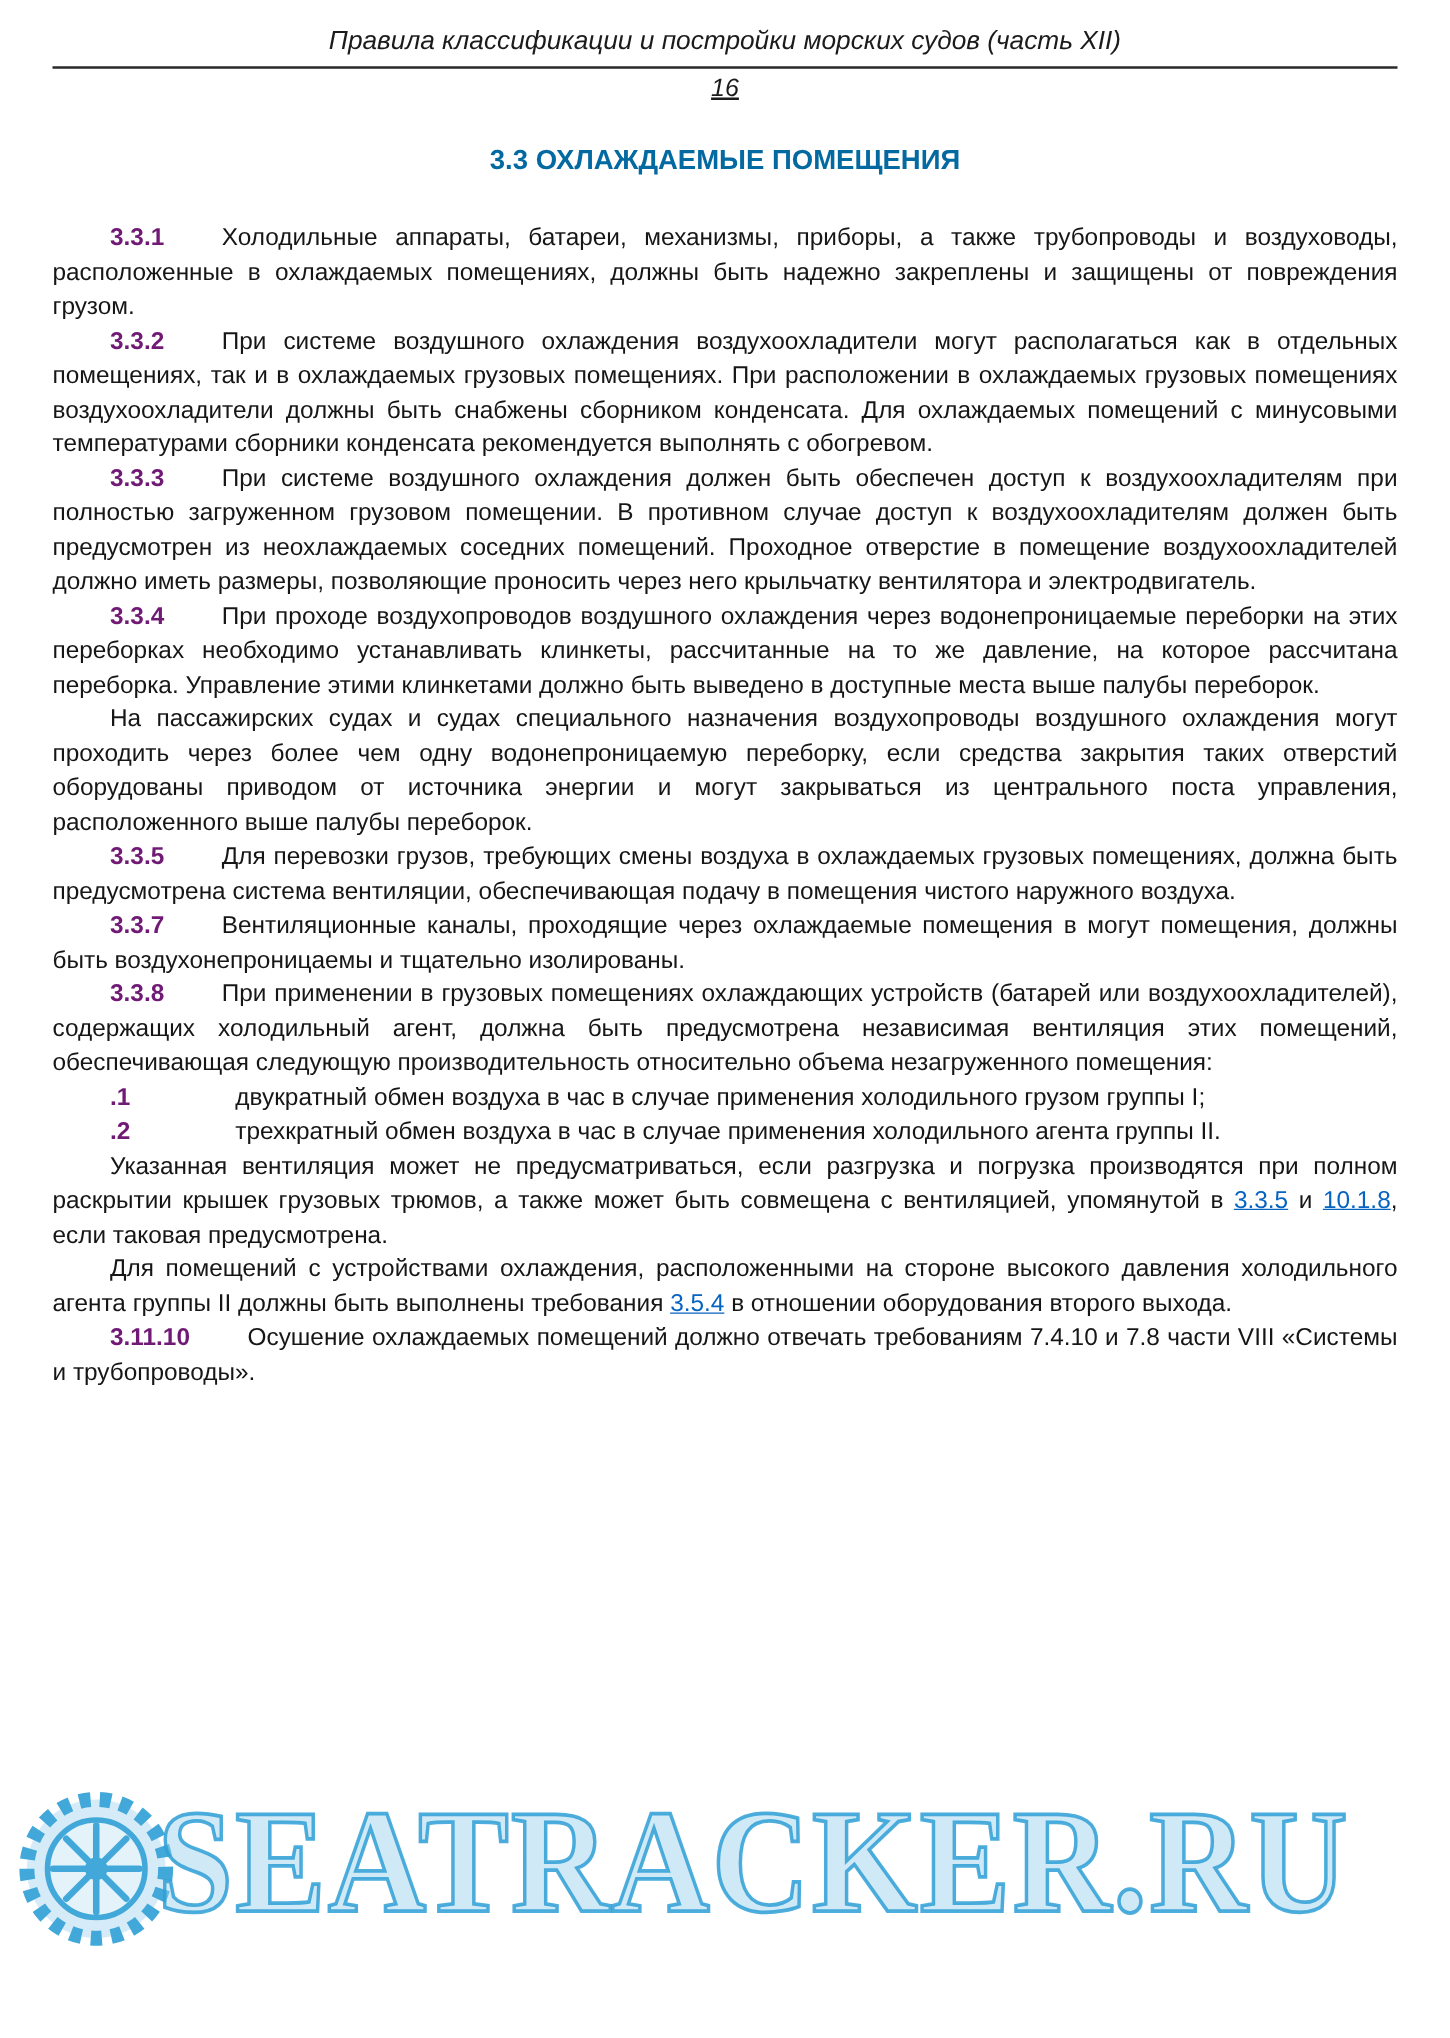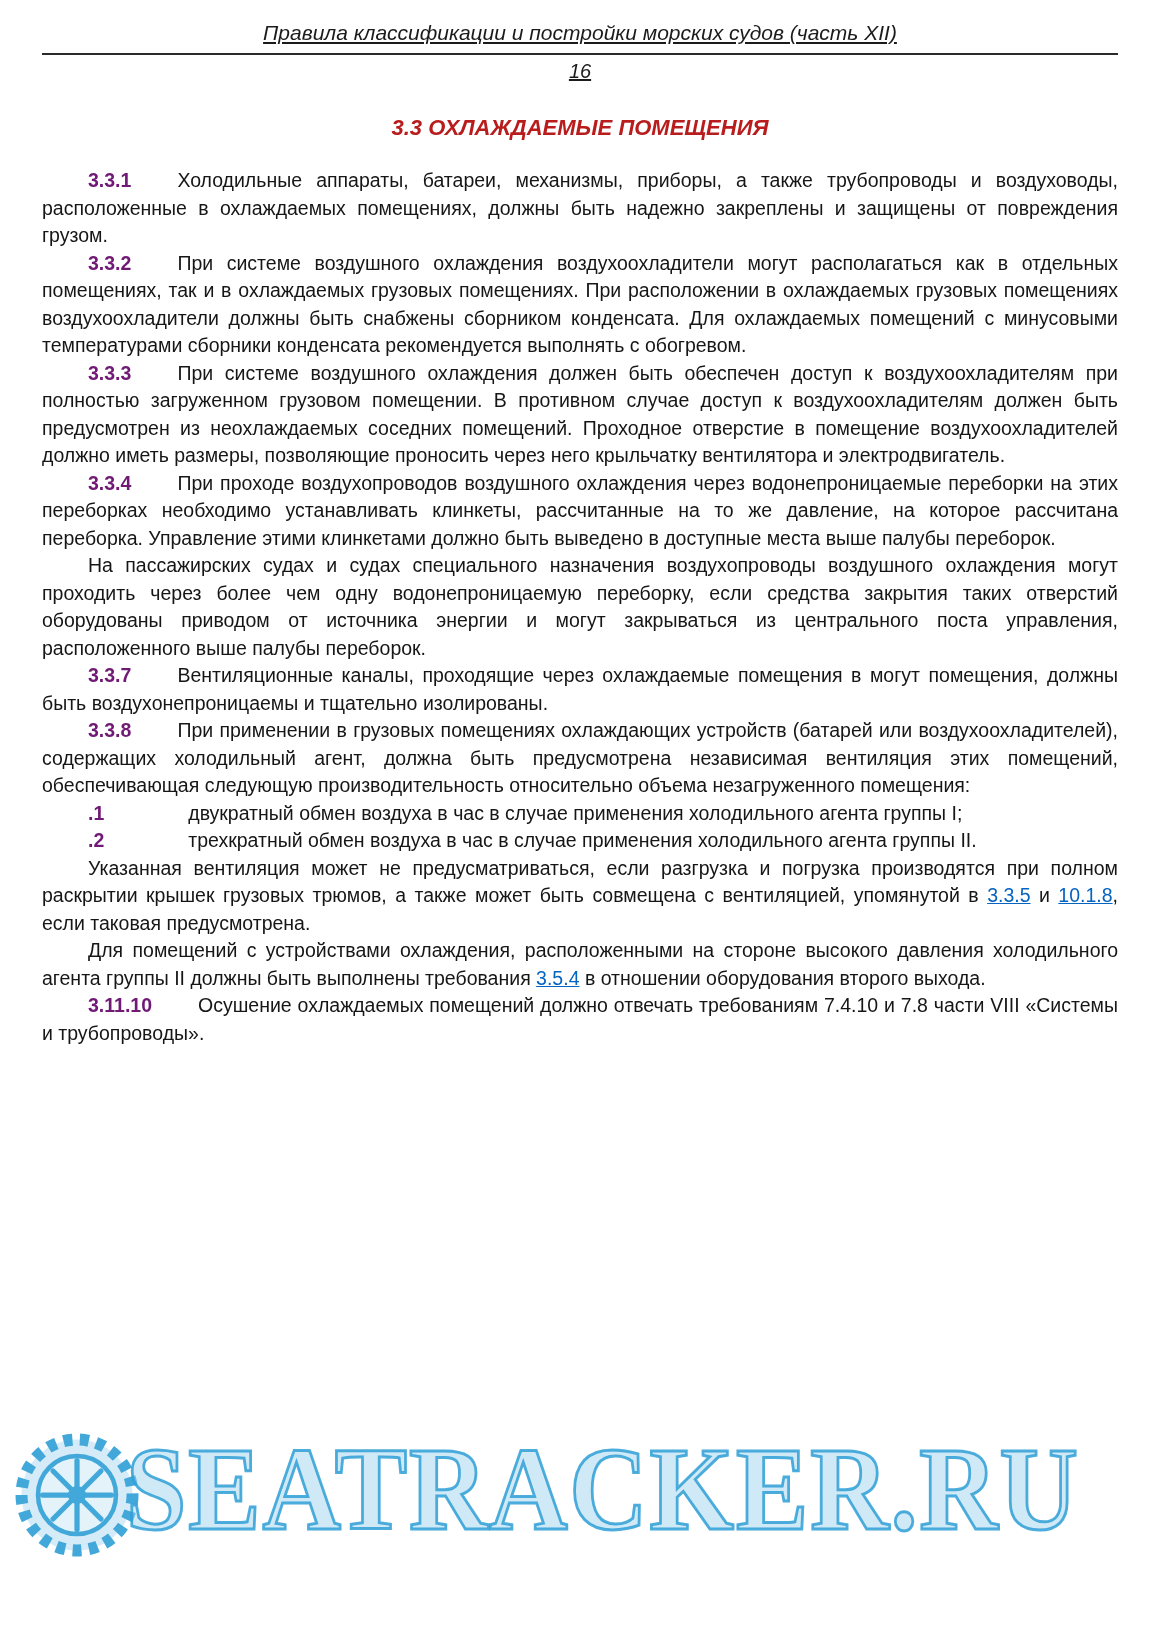--- a/index.html
+++ b/index.html
@@ -23,39 +23,37 @@
 
   
   .doc-header {
     text-align: center;
     font-style: italic;
     font-size: 21px;
     line-height: 26px;
     color: #1b1b1b;
     padding-bottom: 7px;
     border-bottom: 2px solid #2a2a2a;
-    text-decoration: underline;
   }
   .page-number {
     text-align: center;
     font-style: italic;
     font-size: 20px;
     margin-top: 5px;
     color: #1b1b1b;
     text-decoration: underline;
   }
 
   .section-title {
     text-align: center;
     font-weight: bold;
     font-size: 22px;
     margin-top: 32px;
-    margin-bottom: 26px;
-    color: #b91c1c;
-    font-style: italic;
+    margin-bottom: 36px;
+    color: #0369a1;
   }
 
   .body-text { font-size: 19.5px; line-height: 27.5px; }
 
   p.para {
     text-align: justify;
     text-indent: 46px;
     margin: 0;
   }
 
@@ -121,27 +119,28 @@
     <p class="para"><b class="pnum">3.3.1</b><span>Холодильные аппараты, батареи, механизмы, приборы, а также трубопроводы и воздуховоды, расположенные в охлаждаемых помещениях, должны быть надежно закреплены и защищены от повреждения грузом.</span></p>
 
     <p class="para"><b class="pnum">3.3.2</b><span>При системе воздушного охлаждения воздухоохладители могут располагаться как в отдельных помещениях, так и в охлаждаемых грузовых помещениях. При расположении в охлаждаемых грузовых помещениях воздухоохладители должны быть снабжены сборником конденсата. Для охлаждаемых помещений с минусовыми температурами сборники конденсата рекомендуется выполнять с обогревом.</span></p>
 
     <p class="para"><b class="pnum">3.3.3</b><span>При системе воздушного охлаждения должен быть обеспечен доступ к воздухоохладителям при полностью загруженном грузовом помещении. В противном случае доступ к воздухоохладителям должен быть предусмотрен из неохлаждаемых соседних помещений. Проходное отверстие в помещение воздухоохладителей должно иметь размеры, позволяющие проносить через него крыльчатку вентилятора и электродвигатель.</span></p>
 
     <p class="para"><b class="pnum">3.3.4</b><span>При проходе воздухопроводов воздушного охлаждения через водонепроницаемые переборки на этих переборках необходимо устанавливать клинкеты, рассчитанные на то же давление, на которое рассчитана переборка. Управление этими клинкетами должно быть выведено в доступные места выше палубы переборок.</span></p>
 
     <p class="para"><span>На пассажирских судах и судах специального назначения воздухопроводы воздушного охлаждения могут проходить через более чем одну водонепроницаемую переборку, если средства закрытия таких отверстий оборудованы приводом от источника энергии и могут закрываться из центрального поста управления, расположенного выше палубы переборок.</span></p>
 
+    <p class="para"><b class="pnum">3.3.5</b><span>Для перевозки грузов, требующих смены воздуха в охлаждаемых грузовых помещениях, должна быть предусмотрена система вентиляции, обеспечивающая подачу в помещения чистого наружного воздуха.</span></p>
 
 
     <p class="para"><b class="pnum">3.3.7</b><span>Вентиляционные каналы, проходящие через охлаждаемые помещения в могут помещения, должны быть воздухонепроницаемы и тщательно изолированы.</span></p>
 
     <p class="para"><b class="pnum">3.3.8</b><span>При применении в грузовых помещениях охлаждающих устройств (батарей или воздухоохладителей), содержащих холодильный агент, должна быть предусмотрена независимая вентиляция этих помещений, обеспечивающая следующую производительность относительно объема незагруженного помещения:</span></p>
 
-    <p class="para"><b class="pnum sub">.1</b><span>двукратный обмен воздуха в час в случае применения холодильного агента группы I;</span></p>
+    <p class="para"><b class="pnum sub">.1</b><span>двукратный обмен воздуха в час в случае применения холодильного грузом группы I;</span></p>
 
     <p class="para"><b class="pnum sub">.2</b><span>трехкратный обмен воздуха в час в случае применения холодильного агента группы II.</span></p>
 
     <p class="para"><span>Указанная вентиляция может не предусматриваться, если разгрузка и погрузка производятся при полном раскрытии крышек грузовых трюмов, а также может быть совмещена с вентиляцией, упомянутой в </span><a href="#" class="doclink">3.3.5</a><span> и </span><a href="#" class="doclink">10.1.8</a><span>, если таковая предусмотрена.</span></p>
 
     <p class="para"><span>Для помещений с устройствами охлаждения, расположенными на стороне высокого давления холодильного агента группы II должны быть выполнены требования </span><a href="#" class="doclink">3.5.4</a><span> в отношении оборудования второго выхода.</span></p>
 
 
     <p class="para"><b class="pnum">3.11.10</b><span>Осушение охлаждаемых помещений должно отвечать требованиям 7.4.10 и 7.8 части VIII «Системы и трубопроводы».</span></p>
 

